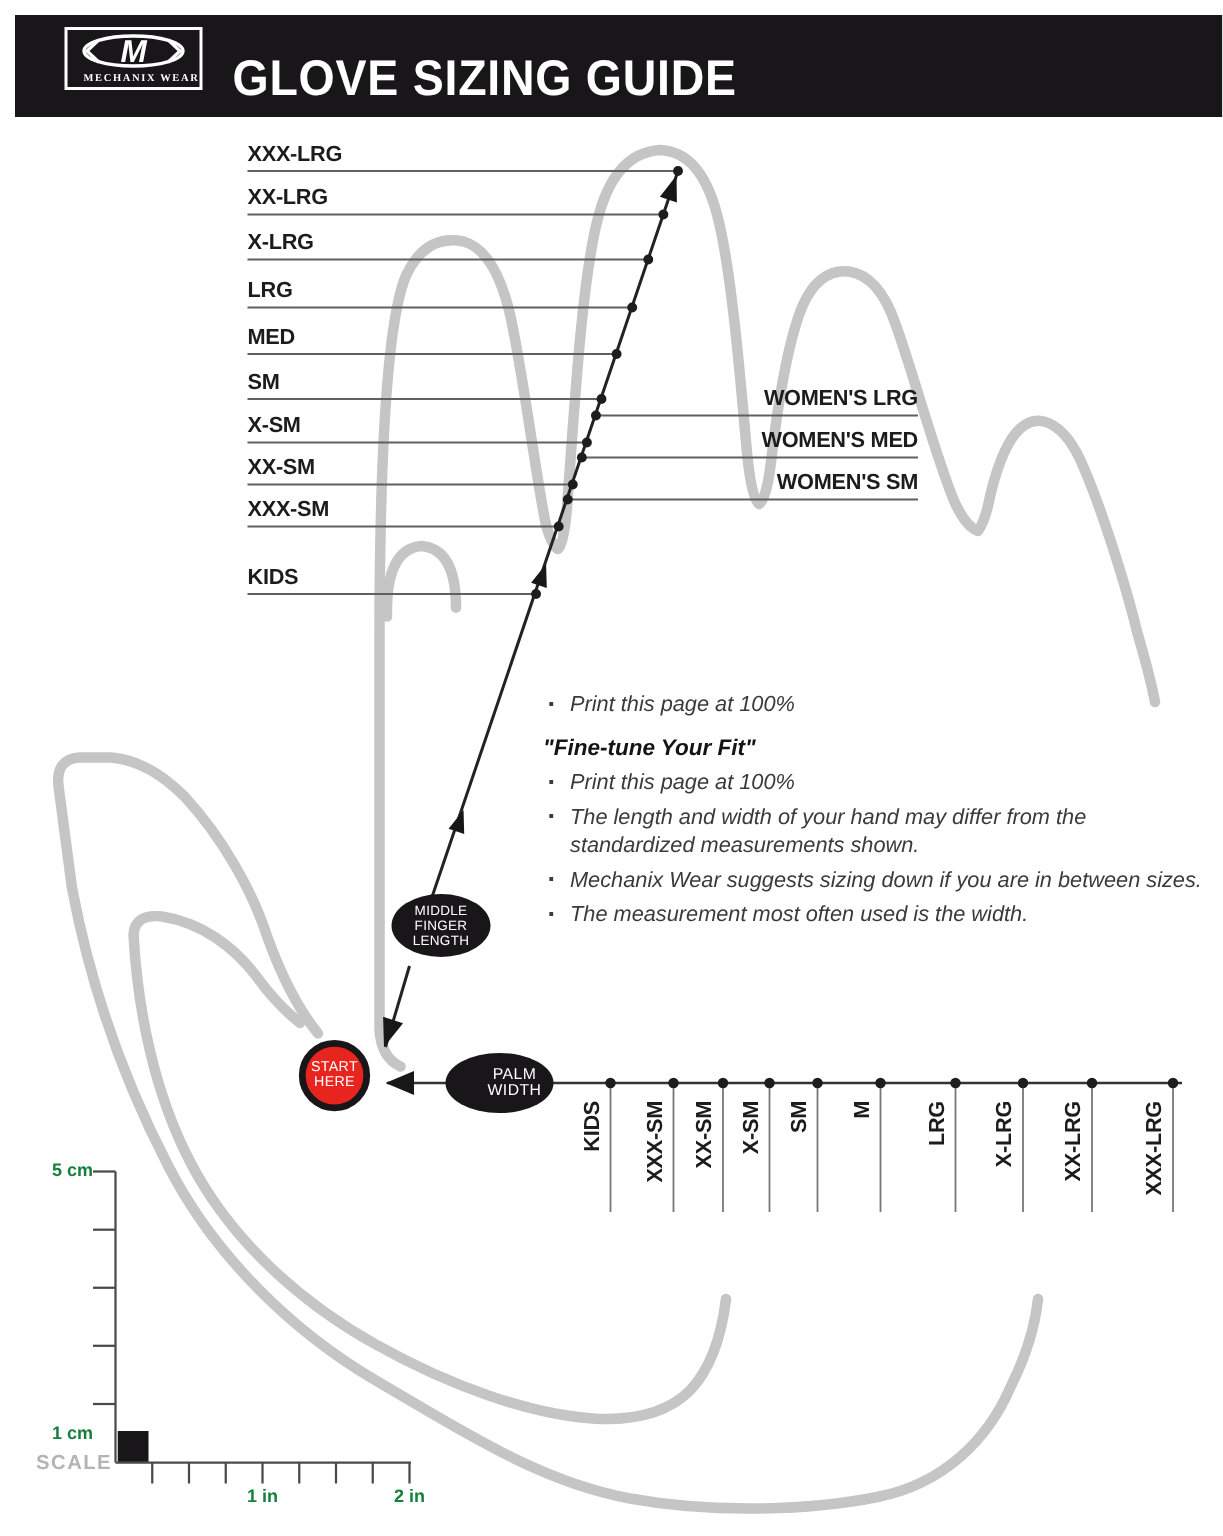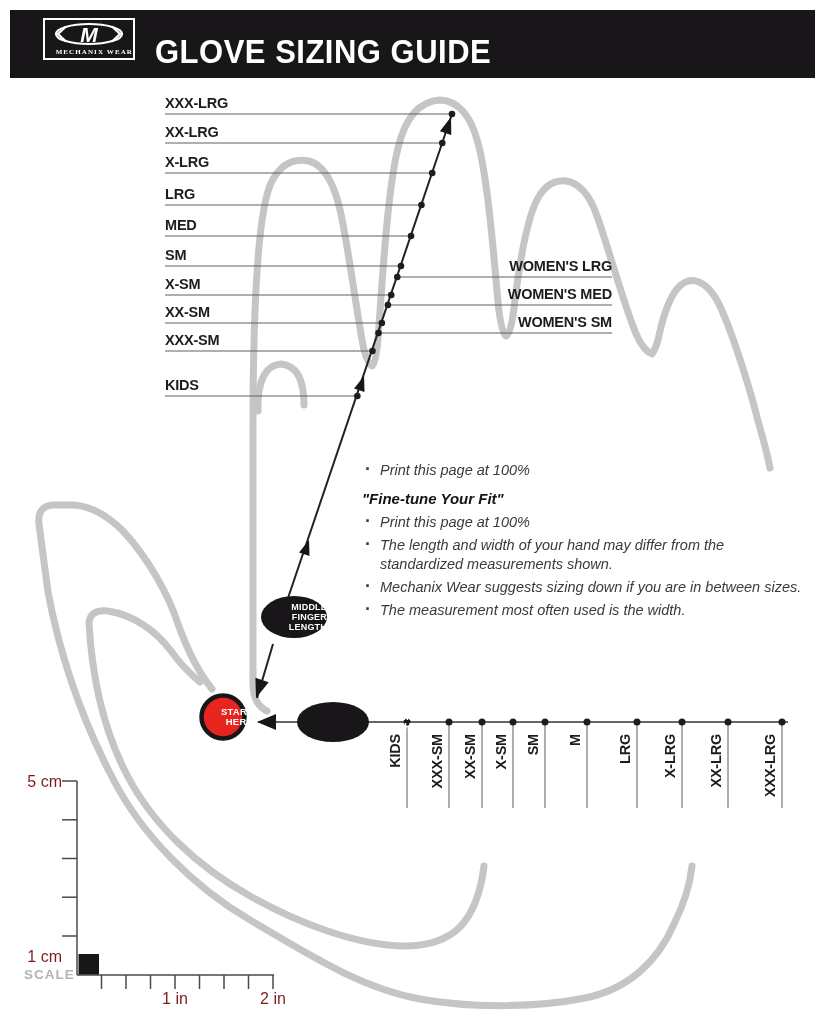--- a/index.html
+++ b/index.html
@@ -15,35 +15,35 @@
   .logo-wordmark{position:absolute;left:0;right:0;bottom:2px;text-align:right;color:#fff;
         font-family:"Liberation Serif",serif;font-weight:bold;font-size:7px;letter-spacing:1.1px;white-space:nowrap;}
   
   .size-label-left{position:absolute;font-weight:bold;font-size:14.5px;color:#1c1c1c;
         letter-spacing:-0.2px;white-space:nowrap;}
   .size-label-right{position:absolute;font-weight:bold;font-size:14.5px;color:#1c1c1c;
         letter-spacing:-0.2px;width:150px;text-align:right;white-space:nowrap;}
   .axis-label{position:absolute;width:100px;height:16px;line-height:16px;text-align:right;
         font-weight:bold;font-size:14.5px;color:#1c1c1c;letter-spacing:-0.2px;
         transform-origin:100% 0;transform:rotate(-90deg);white-space:nowrap;}
-  .badge-label{position:absolute;color:#fff;font-weight:bold;text-align:right;}
+  .badge-label{position:absolute;color:#fff;font-weight:normal;text-align:center;}
   .badge-start{font-size:9.5px;line-height:10.5px;letter-spacing:0.2px;}
   .badge-mfl{font-size:9px;line-height:10px;letter-spacing:0.2px;}
   .badge-palm{font-size:10.5px;line-height:11.5px;letter-spacing:0.3px;}
   
   .instructions{position:absolute;left:362px;top:461px;width:440px;}
   .instr-title{font-weight:bold;font-style:italic;font-size:15.5px;color:#141414;margin:0 0 7px 0;}
   .instr-title2{font-weight:bold;font-style:italic;font-size:15px;color:#141414;margin:10px 0 6px 0;}
   .instructions ul{list-style:none;margin:0;padding:0;}
   .instructions li{position:relative;font-style:italic;font-size:14.5px;line-height:19px;
         color:#3a3a3a;padding-left:18px;margin-bottom:4px;}
   .instructions li::before{content:"\00B7";position:absolute;left:3px;top:-1px;font-style:normal;
         font-weight:bold;font-size:18px;color:#3a3a3a;}
   
-  .ruler-label{position:absolute;font-weight:normal;font-size:16px;color:#7f1d1d;white-space:nowrap;}
+  .ruler-label{position:absolute;font-weight:bold;font-size:12px;color:#15803d;white-space:nowrap;}
   .ruler-label-cm{width:42px;text-align:right;}
   .ruler-label-in{width:40px;text-align:center;}
   .scale-word{position:absolute;font-weight:bold;font-size:13.5px;color:#b4b4b4;letter-spacing:1px;}
 </style>
 </head>
 <body>
 
 <div id="page">
 
   <svg id="diagram-svg" width="815" height="1024" viewBox="0 0 815 1024">
@@ -165,21 +165,21 @@
       <div class="size-label-left" style="left: 165px; top: 276px;">X-SM</div>
       <div class="size-label-left" style="left: 165px; top: 304px;">XX-SM</div>
       <div class="size-label-left" style="left: 165px; top: 332px;">XXX-SM</div>
       <div class="size-label-left" style="left: 165px; top: 377px;">KIDS</div>
       <div class="size-label-right" style="left: 462px; top: 258px;">WOMEN'S LRG</div>
       <div class="size-label-right" style="left: 462px; top: 286px;">WOMEN'S MED</div>
       <div class="size-label-right" style="left: 462px; top: 314px;">WOMEN'S SM</div>
       <div class="badge-label badge-mfl" style="left: 261px; top: 602px; width: 66px; white-space: pre-line;">MIDDLE
 FINGER
 LENGTH</div>
-      <div class="badge-label badge-palm" style="left: 298px; top: 710.5px; width: 90px; white-space: pre-line; margin-left: 24px;">PALM
+      <div class="badge-label badge-palm" style="left: 298px; top: 710.5px; width: 90px; white-space: pre-line;">PALM
 WIDTH</div>
       <div class="badge-label badge-start" style="left: 193px; top: 706.5px; width: 60px; white-space: pre-line;">START
 HERE</div>
     </div>
 
   <div class="instructions">
     <ul id="intro-bullets">
         <li>Print this page at 100%</li>
       </ul>
     <p class="instr-title2">"Fine-tune Your Fit"</p>

